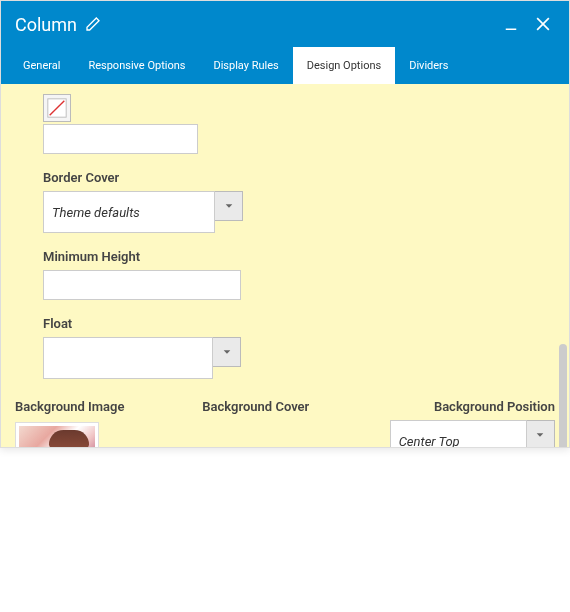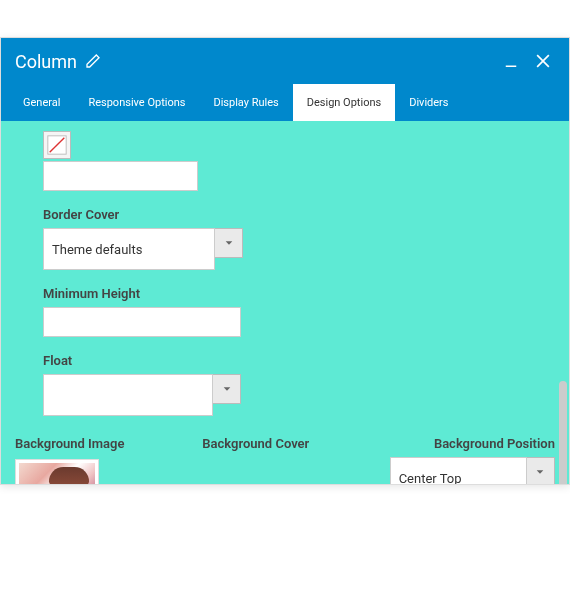--- a/index.html
+++ b/index.html
@@ -1,34 +1,34 @@
 <!DOCTYPE html>
 <html><head>
 <meta charset="utf-8">
 <style>
 * { box-sizing: border-box; margin: 0; padding: 0; }
 body { font-family: -apple-system, BlinkMacSystemFont, "Segoe UI", Roboto, sans-serif; font-size: 13px; color: #333; background: #fff; width: 570px; height: 612px; overflow: hidden; position: relative; }
-.modal { width: 570px; height: 448px; border: 1px solid #ddd; background: #5eead4; display: flex; flex-direction: column; box-shadow: 0 2px 8px rgba(0,0,0,0.1); margin-top: 37px; }
+.modal { width: 570px; height: 448px; border: 1px solid #ddd; background: #fef9c3; display: flex; flex-direction: column; box-shadow: 0 2px 8px rgba(0,0,0,0.1); }
 .titlebar { background: #0088cc; color: #fff; height: 46px; display: flex; align-items: center; padding: 0 14px; }
 .titlebar .title { font-size: 18px; font-weight: 400; display: flex; align-items: center; gap: 8px; }
 .titlebar .spacer { flex: 1; }
 .titlebar .winbtn { color: #fff; width: 24px; height: 24px; display: inline-flex; align-items: center; justify-content: center; cursor: pointer; margin-left: 8px; }
 .tabbar { background: #0088cc; display: flex; padding: 0 8px; }
 .tab { color: #fff; padding: 12px 14px; font-size: 11px; cursor: pointer; }
 .tab.active { background: #fff; color: #333; }
 .content { flex: 1; overflow-y: auto; padding: 10px 14px 20px 14px; position: relative; }
 .field-col { margin-left: 28px; }
 .label { font-weight: 600; font-size: 13px; margin: 16px 0 6px 0; color: #444; }
 .label.first { margin-top: 0; }
 .swatch { width: 28px; height: 28px; border: 1px solid #bbb; background: #f5f5f5; display: inline-flex; align-items: center; justify-content: center; margin-bottom: 2px; cursor: pointer; }
 .swatch svg { width: 22px; height: 22px; }
 .textinput { width: 155px; height: 30px; border: 1px solid #ccc; padding: 4px 6px; background: #fff; display: block; }
 .textinput.wide { width: 198px; }
 .selectwrap { display: flex; }
-.selectbox { height: 30px; border: 1px solid #ccc; padding: 20px 8px; background: #fff; display: flex; align-items: center; flex: 1; }
+.selectbox { height: 30px; border: 1px solid #ccc; padding: 20px 8px; background: #fff; display: flex; align-items: center; flex: 1; font-style: italic; }
 .selectbtn { width: 28px; height: 30px; border: 1px solid #bbb; border-left: none; background: #eaeaea; display: flex; align-items: center; justify-content: center; cursor: pointer; }
 .row-outer { display: flex; margin-top: 28px; }
 .col-half { width: 50%; padding-right: 20px; }
 .row3 { display: flex; margin-top: 20px; gap: 4px; }
 .col3 { flex: 1; padding-right: 18px; }
 .col3:last-child { padding-right: 0; text-align: right; }
 .thumb { width: 84px; height: 84px; border: 1px solid #ddd; padding: 3px; background: #fff; display: inline-block; margin-top: 2px; cursor: pointer; overflow: hidden; }
 .thumb-inner { width: 100%; height: 100%; background: linear-gradient(135deg, #f3d9cf 0%, #e8a8a0 25%, #fff 40%, #f0c4c4 55%, #a8426a 80%, #d67790 100%); position: relative; }
 .thumb-inner::before { content: ""; position: absolute; top: 8px; right: 10px; width: 30px; height: 32px; background: radial-gradient(circle at 40% 35%, #f6d6c8 0%, #f6d6c8 55%, #c5896f 70%); border-radius: 50% 50% 48% 48%; }
 .thumb-inner::after { content: ""; position: absolute; top: 4px; right: 6px; width: 40px; height: 20px; background: linear-gradient(180deg, #6b3a2e, #8a4a38); border-radius: 20px 20px 8px 8px; }

